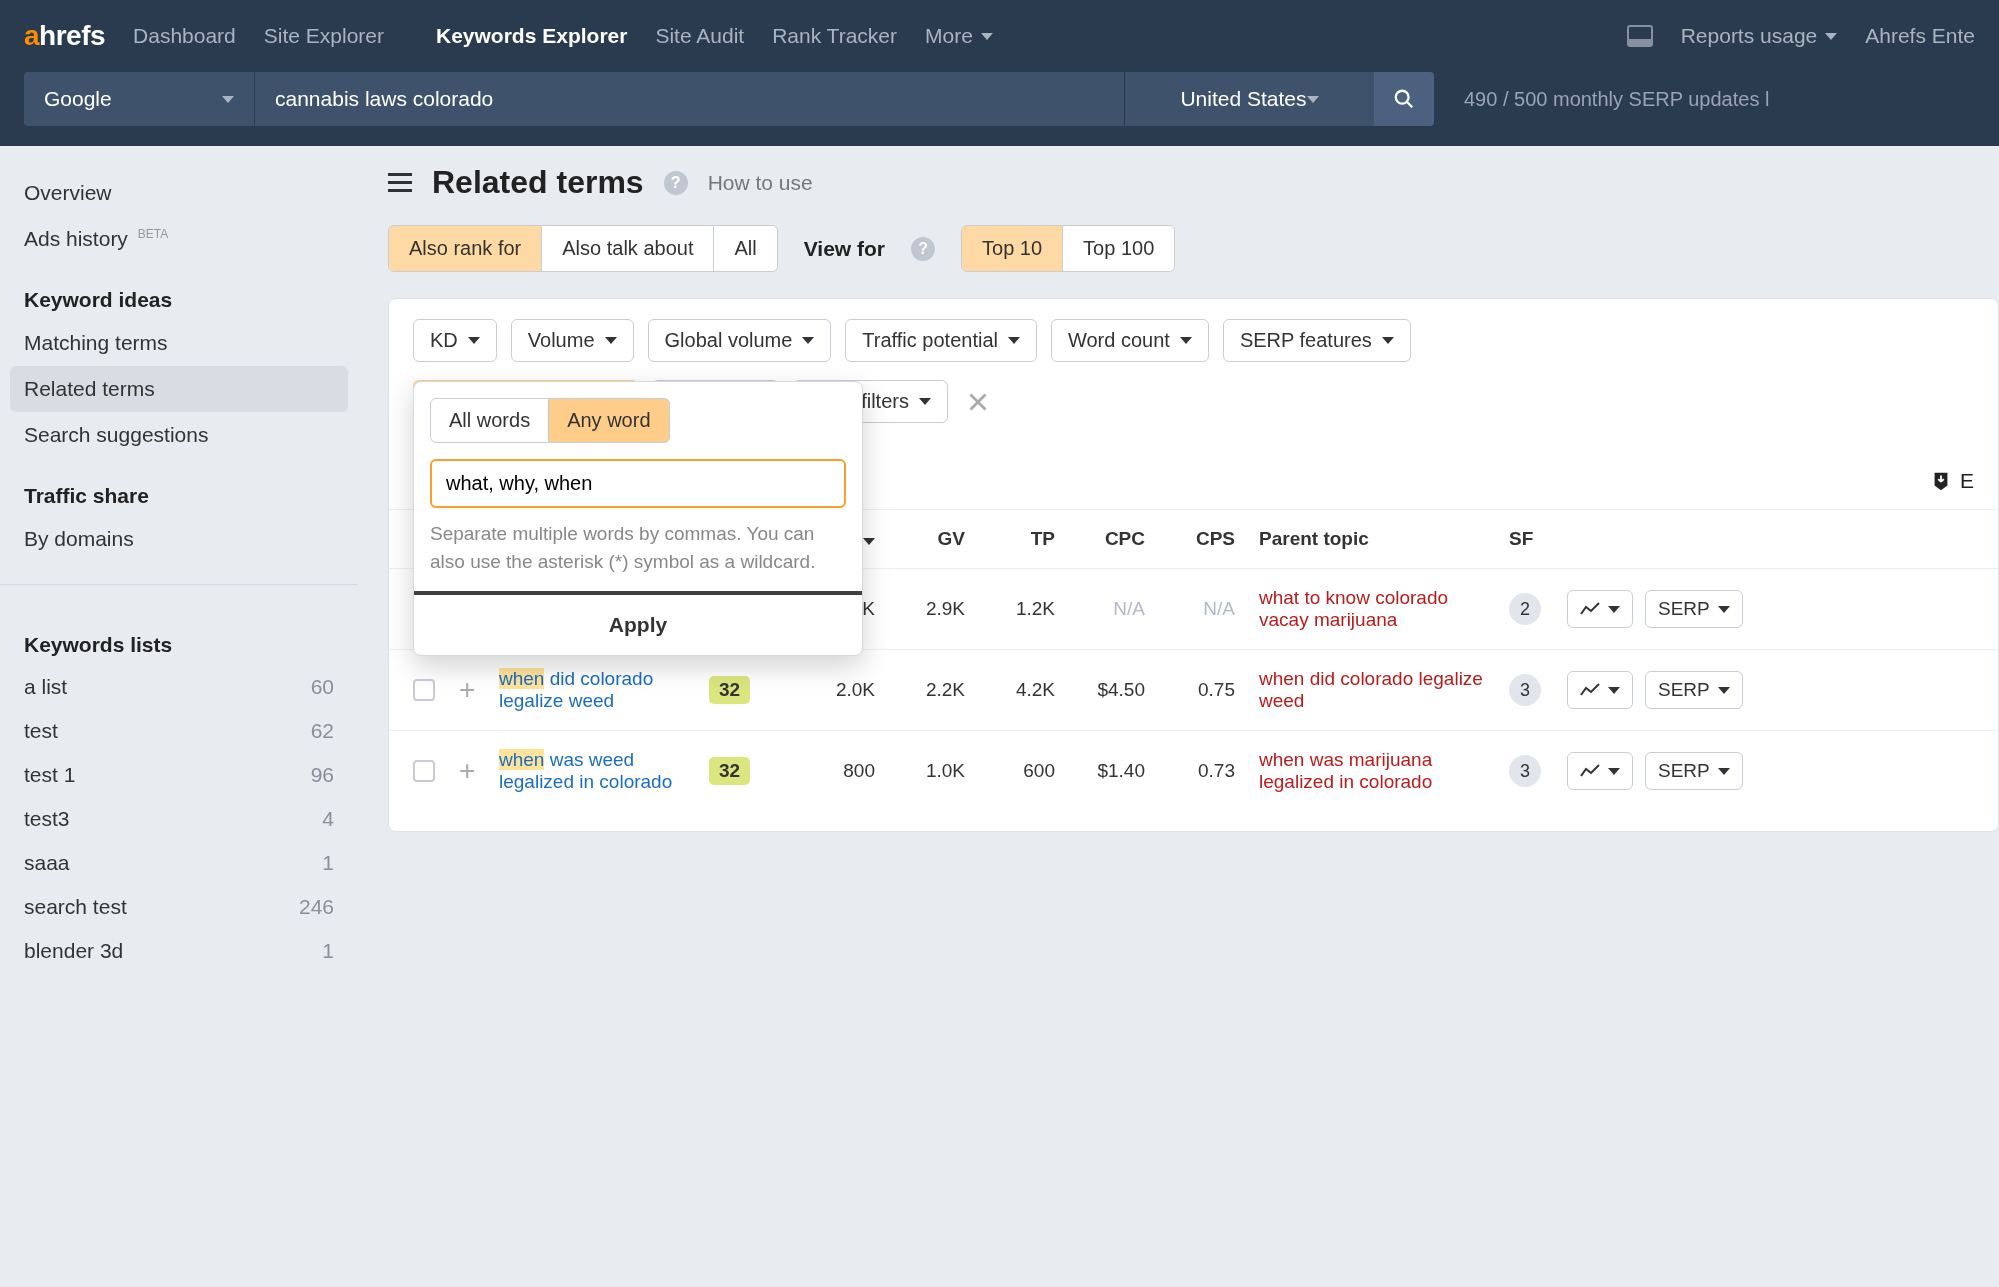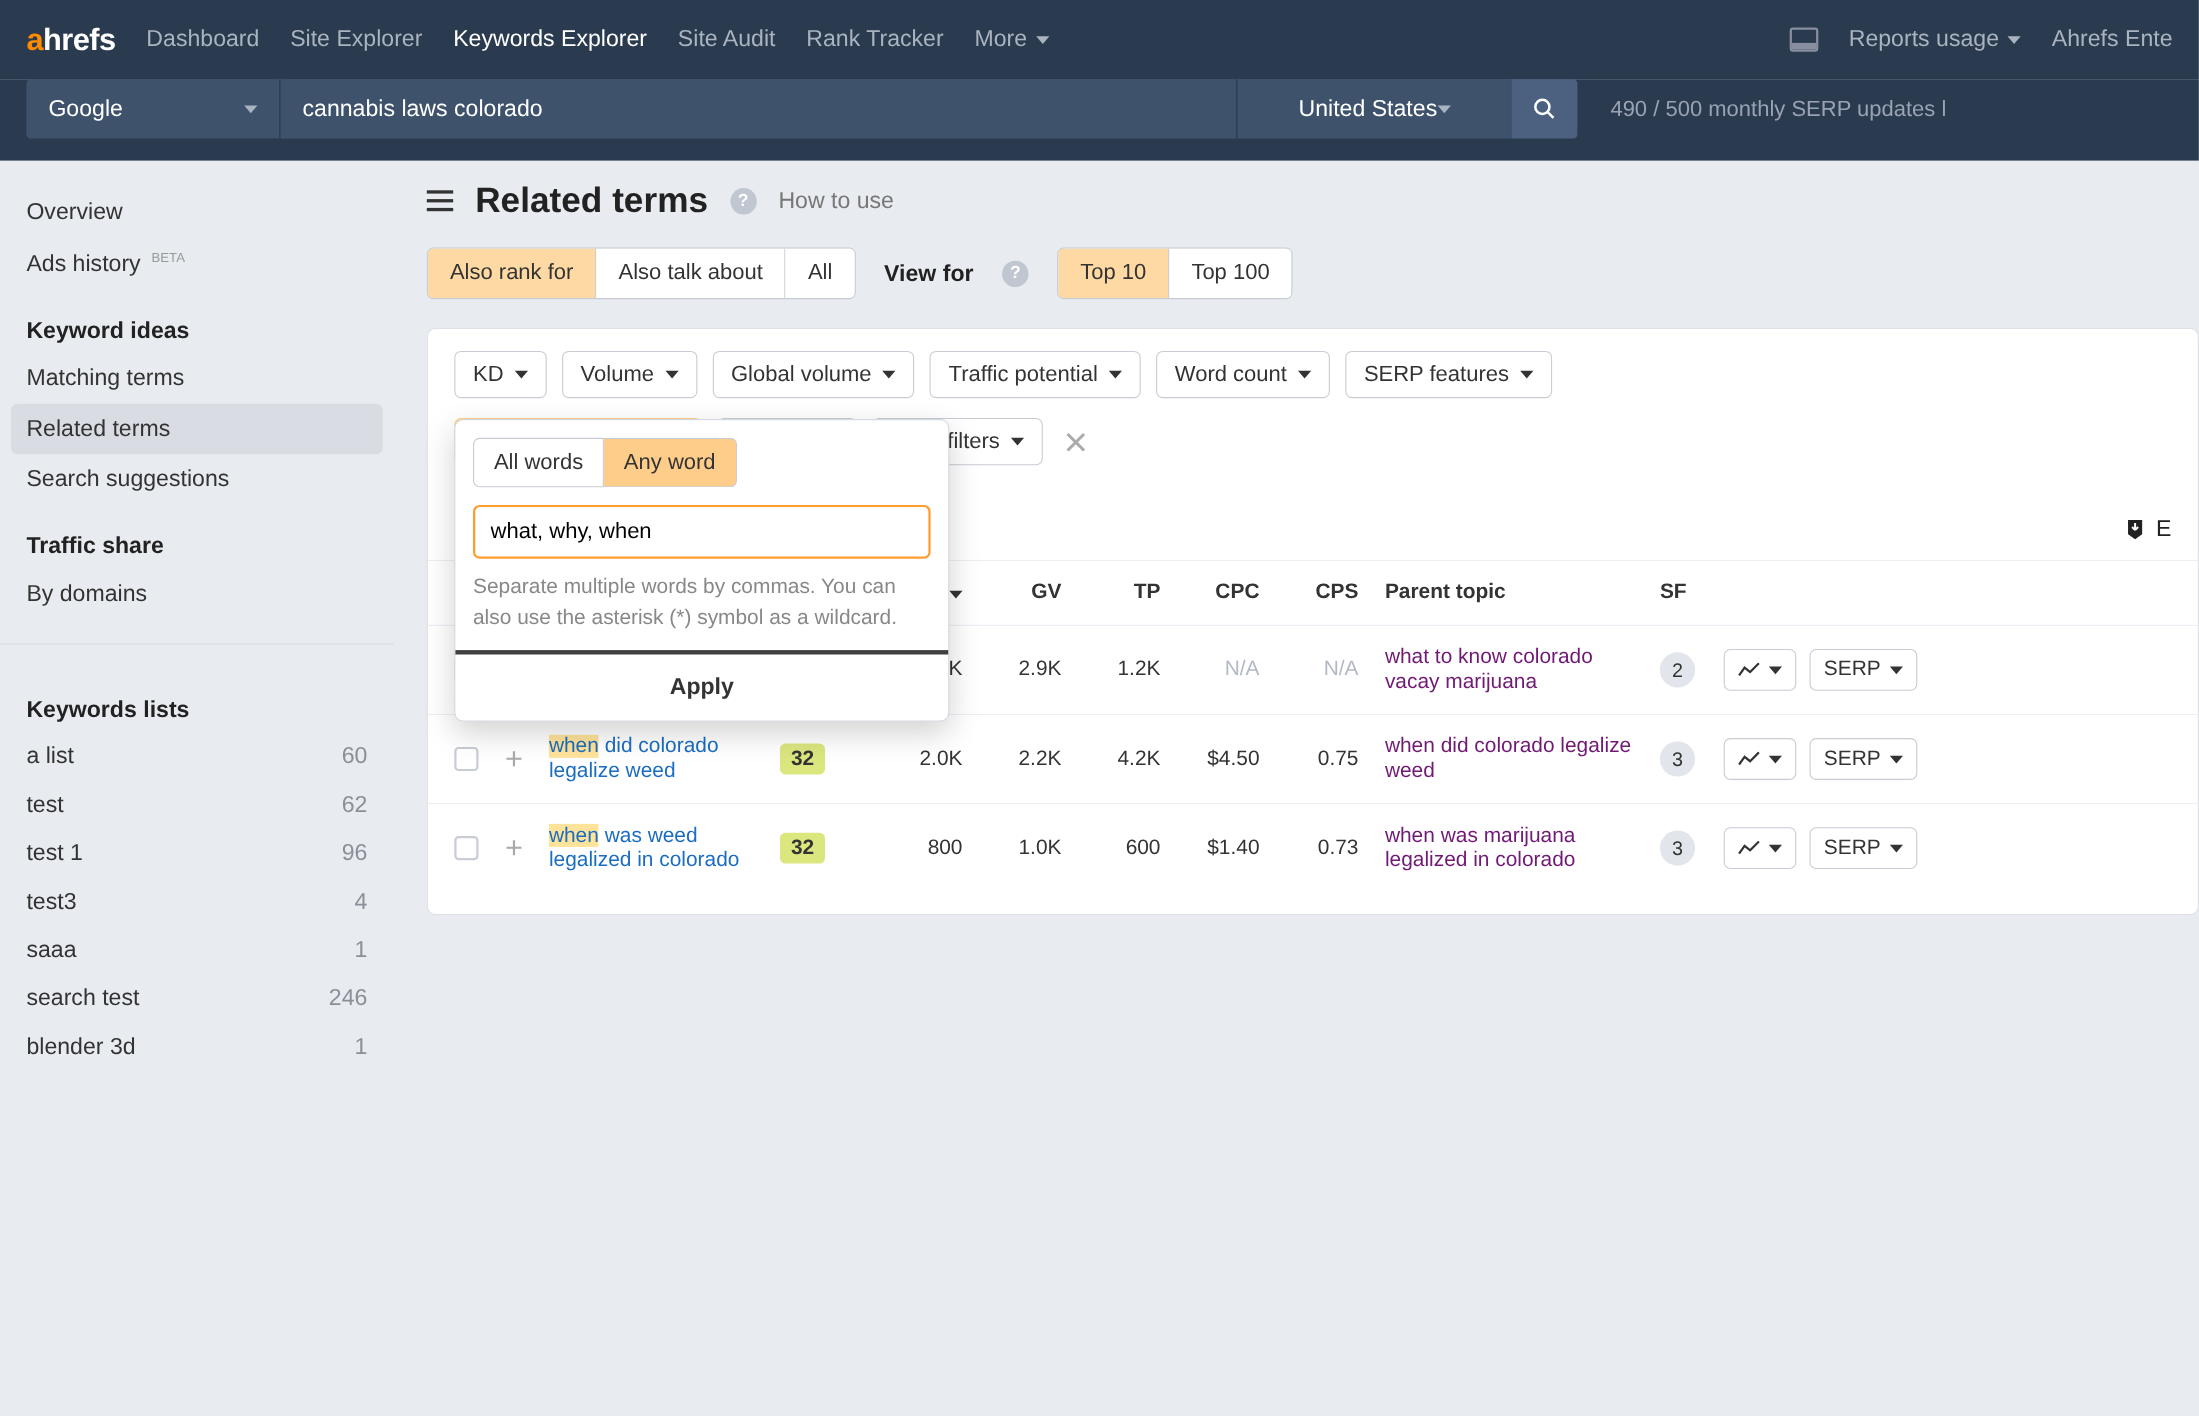--- a/index.html
+++ b/index.html
@@ -4,21 +4,21 @@
 <style>
 * { margin: 0; padding: 0; box-sizing: border-box; }
 body { font-family: -apple-system, BlinkMacSystemFont, "Segoe UI", Helvetica, Arial, sans-serif; background: #e8ecf0; color: #333; font-size: 19px; width: 1999px; overflow: hidden; }
 
 
 .navbar { background: #2a3b4f; padding: 0 24px; height: 72px; display: flex; align-items: center; gap: 28px; color: #aab3c0; }
 .logo { font-weight: 800; font-size: 28px; letter-spacing: -0.5px; }
 .logo .a-orange { color: #ff8b00; }
 .logo .rest { color: #fff; }
 .nav-link { color: #aab3c0; font-size: 21px; cursor: pointer; }
-.nav-link.active { color: #fff; font-weight: 400; }
+.nav-link.active { color: #fff; font-weight: 700; margin-left: 24px; }
 .nav-more { display: flex; align-items: center; gap: 8px; }
 .nav-spacer { flex: 1; }
 .nav-icon { width: 26px; height: 22px; border: 2px solid #888fa0; border-radius: 3px; position: relative; }
 .nav-icon::after { content: ''; position: absolute; bottom: 0; left: 0; right: 0; height: 6px; background: #888fa0; }
 
 
 .searchbar { background: #2a3b4f; padding: 0 24px 20px; display: flex; align-items: center; gap: 0; }
 .search-select, .search-input, .search-country, .search-btn { height: 54px; border: none; background: #3e526b; color: #fff; font-size: 21px; }
 .search-select { width: 230px; padding: 0 20px; display: flex; align-items: center; justify-content: space-between; border-radius: 4px 0 0 4px; }
 .search-input { flex: 0 0 870px; padding: 0 20px; border-left: 1px solid #2a3b4f; }
@@ -80,21 +80,21 @@
 .export-icon { margin-left: auto; display: flex; align-items: center; gap: 8px; }
 
 .table-head, .table-row { display: flex; align-items: center; padding: 18px 24px; border-top: 1px solid #eceef3; }
 .table-head { font-weight: 700; color: #333; }
 .col-check { width: 46px; }
 .col-plus { width: 40px; color: #aaa; font-size: 28px; cursor: pointer; }
 .col-kw { width: 210px; color: #1b6dc1; cursor: pointer; }
 .col-kw .hl { background: #ffe39b; }
 .col-kd { width: 90px; }
 .col-val { width: 90px; text-align: right; padding-right: 14px; }
-.col-parent { width: 240px; color: #701a75; padding-left: 10px; cursor: pointer; }
+.col-parent { width: 240px; color: #b91c1c; padding-left: 10px; cursor: pointer; }
 .col-sf { width: 60px; padding-left: 20px; }
 .col-actions { flex: 1; display: flex; gap: 12px; justify-content: flex-start; padding-left: 18px; }
 .kd-badge { display: inline-block; padding: 3px 10px; border-radius: 5px; background: #dce67f; font-weight: 600; }
 .sf-badge { width: 32px; height: 32px; border-radius: 50%; background: #e2e5eb; display: flex; align-items: center; justify-content: center; font-size: 18px; }
 .na { color: #b2b8c4; }
 .checkbox { width: 22px; height: 22px; border: 2px solid #c8ccd4; border-radius: 4px; }
 .action-pill { border: 1px solid #c8ccd4; border-radius: 6px; padding: 7px 12px; display: flex; align-items: center; gap: 8px; cursor: pointer; font-size: 19px; }
 
 .caret { display: inline-block; width: 0; height: 0; border-left: 6px solid transparent; border-right: 6px solid transparent; border-top: 7px solid currentColor; }
 .caret-w { border-top-color: #aab3c0; }

